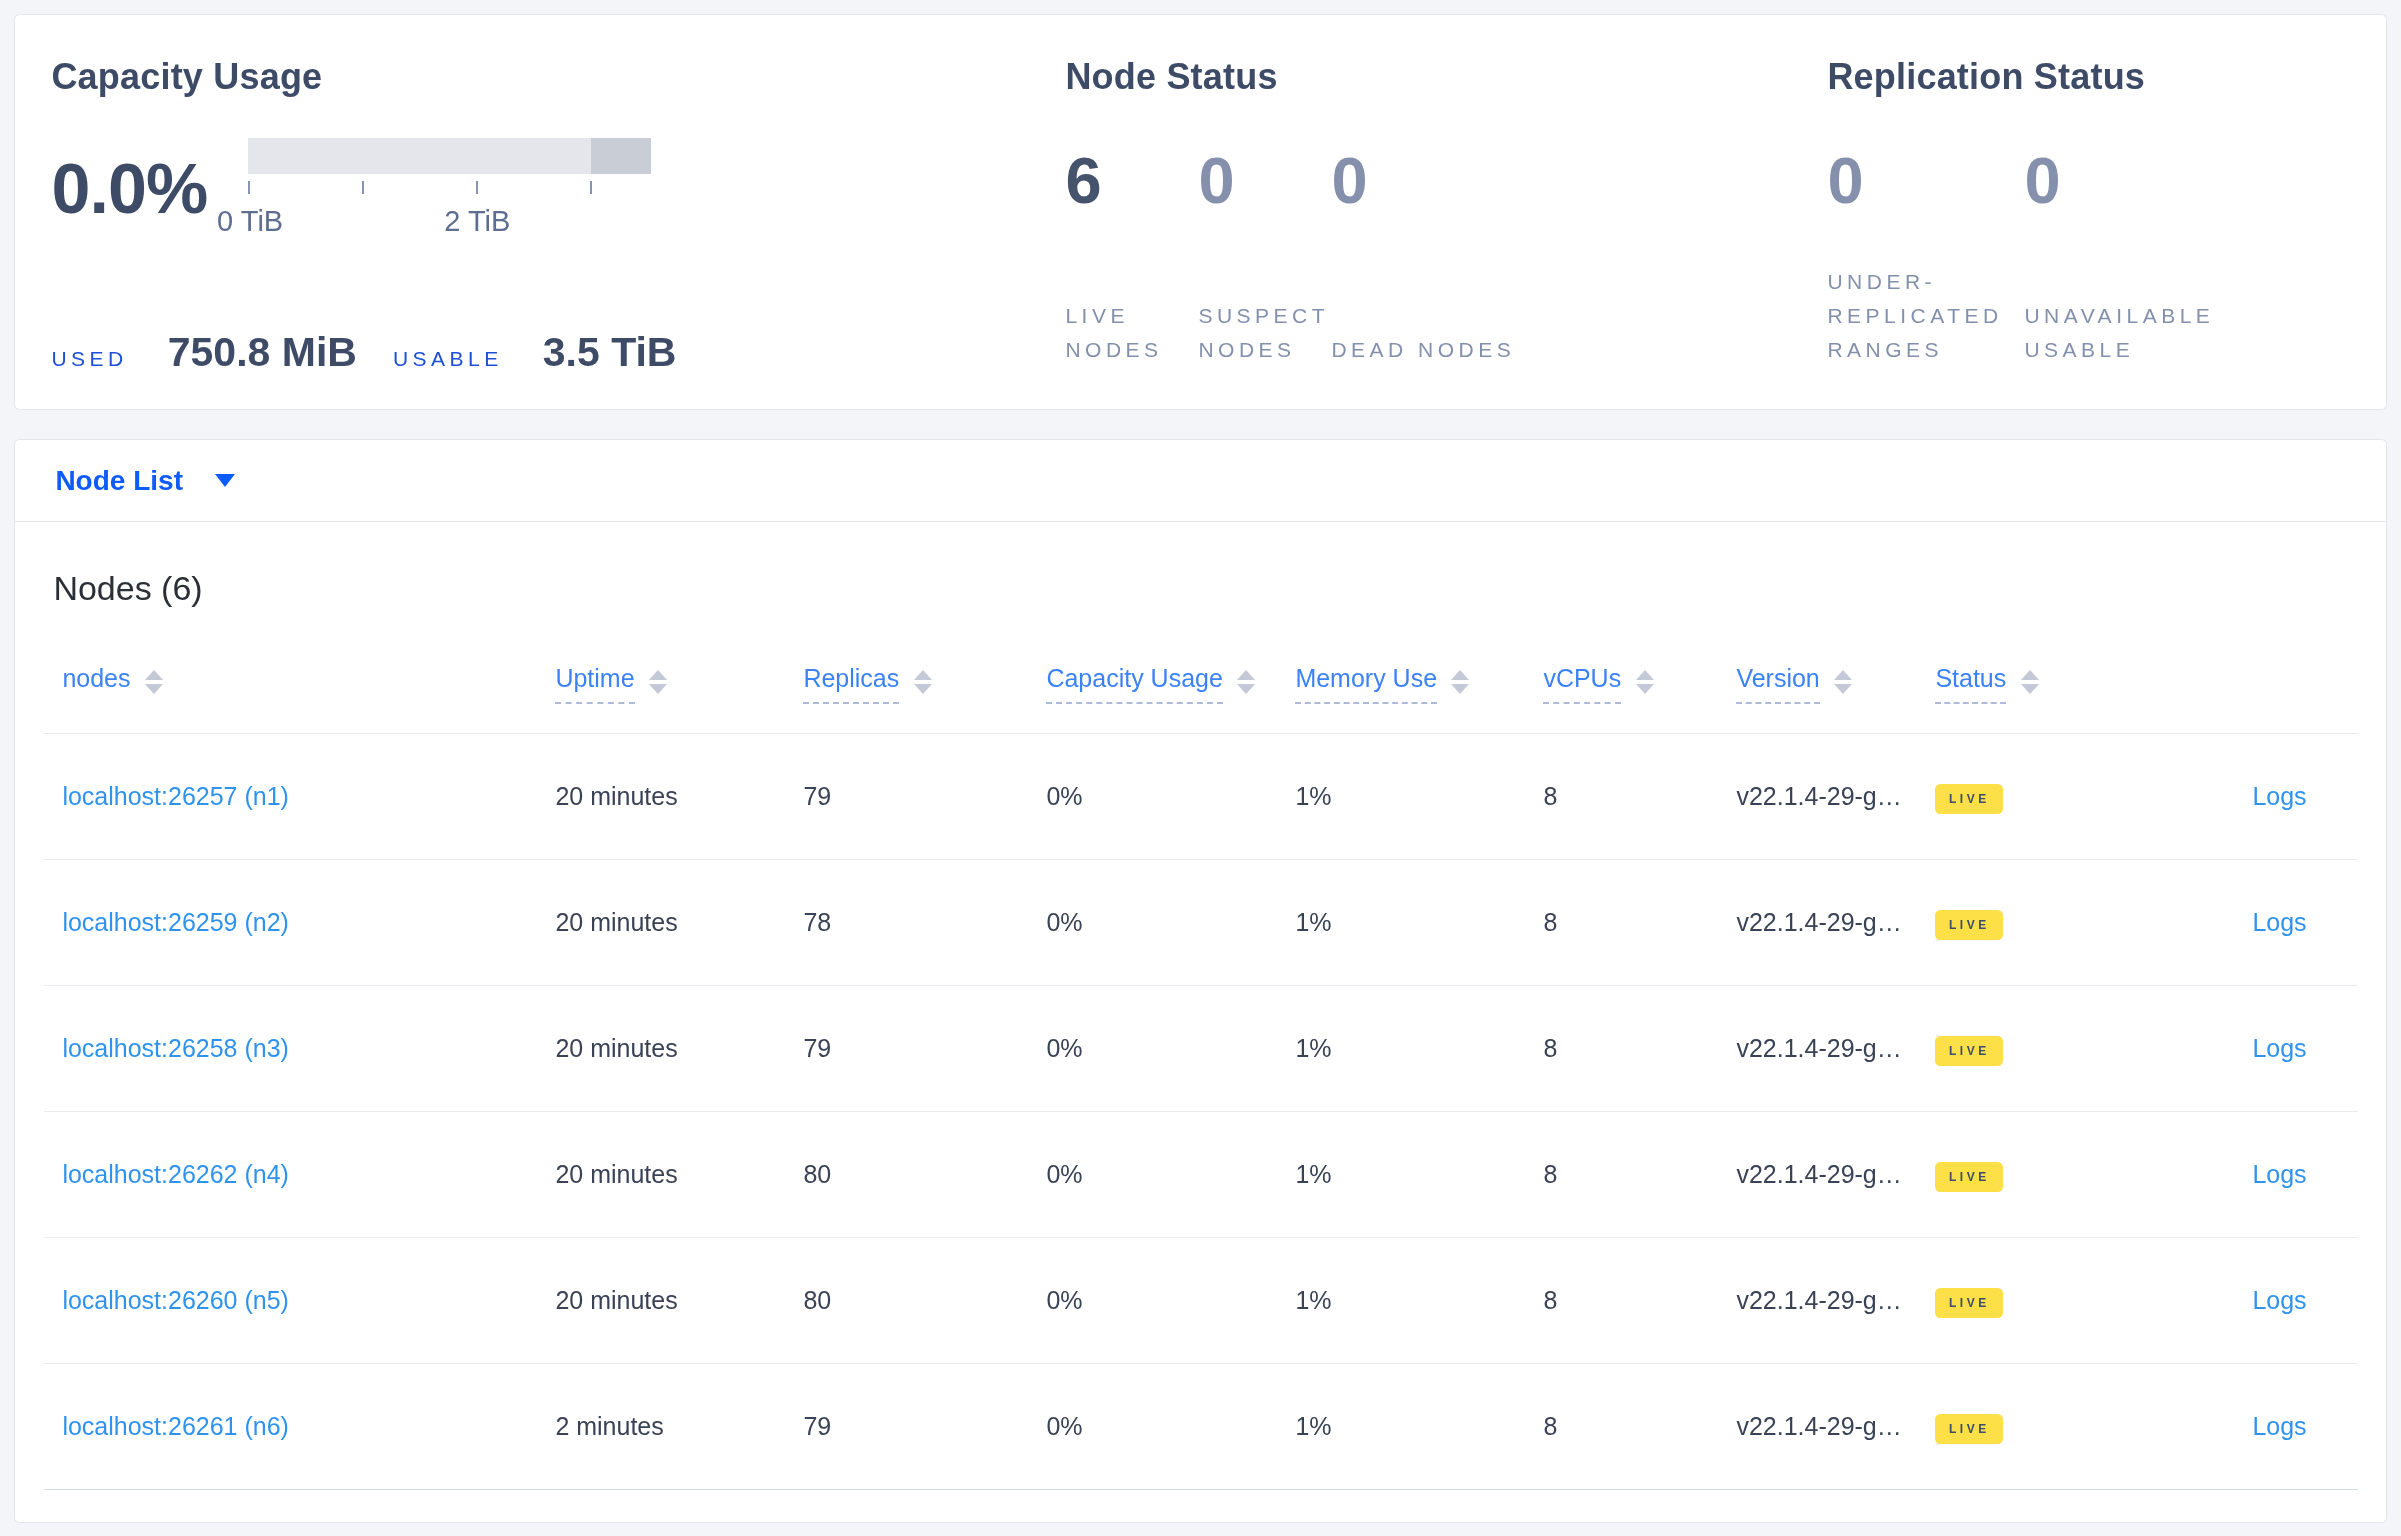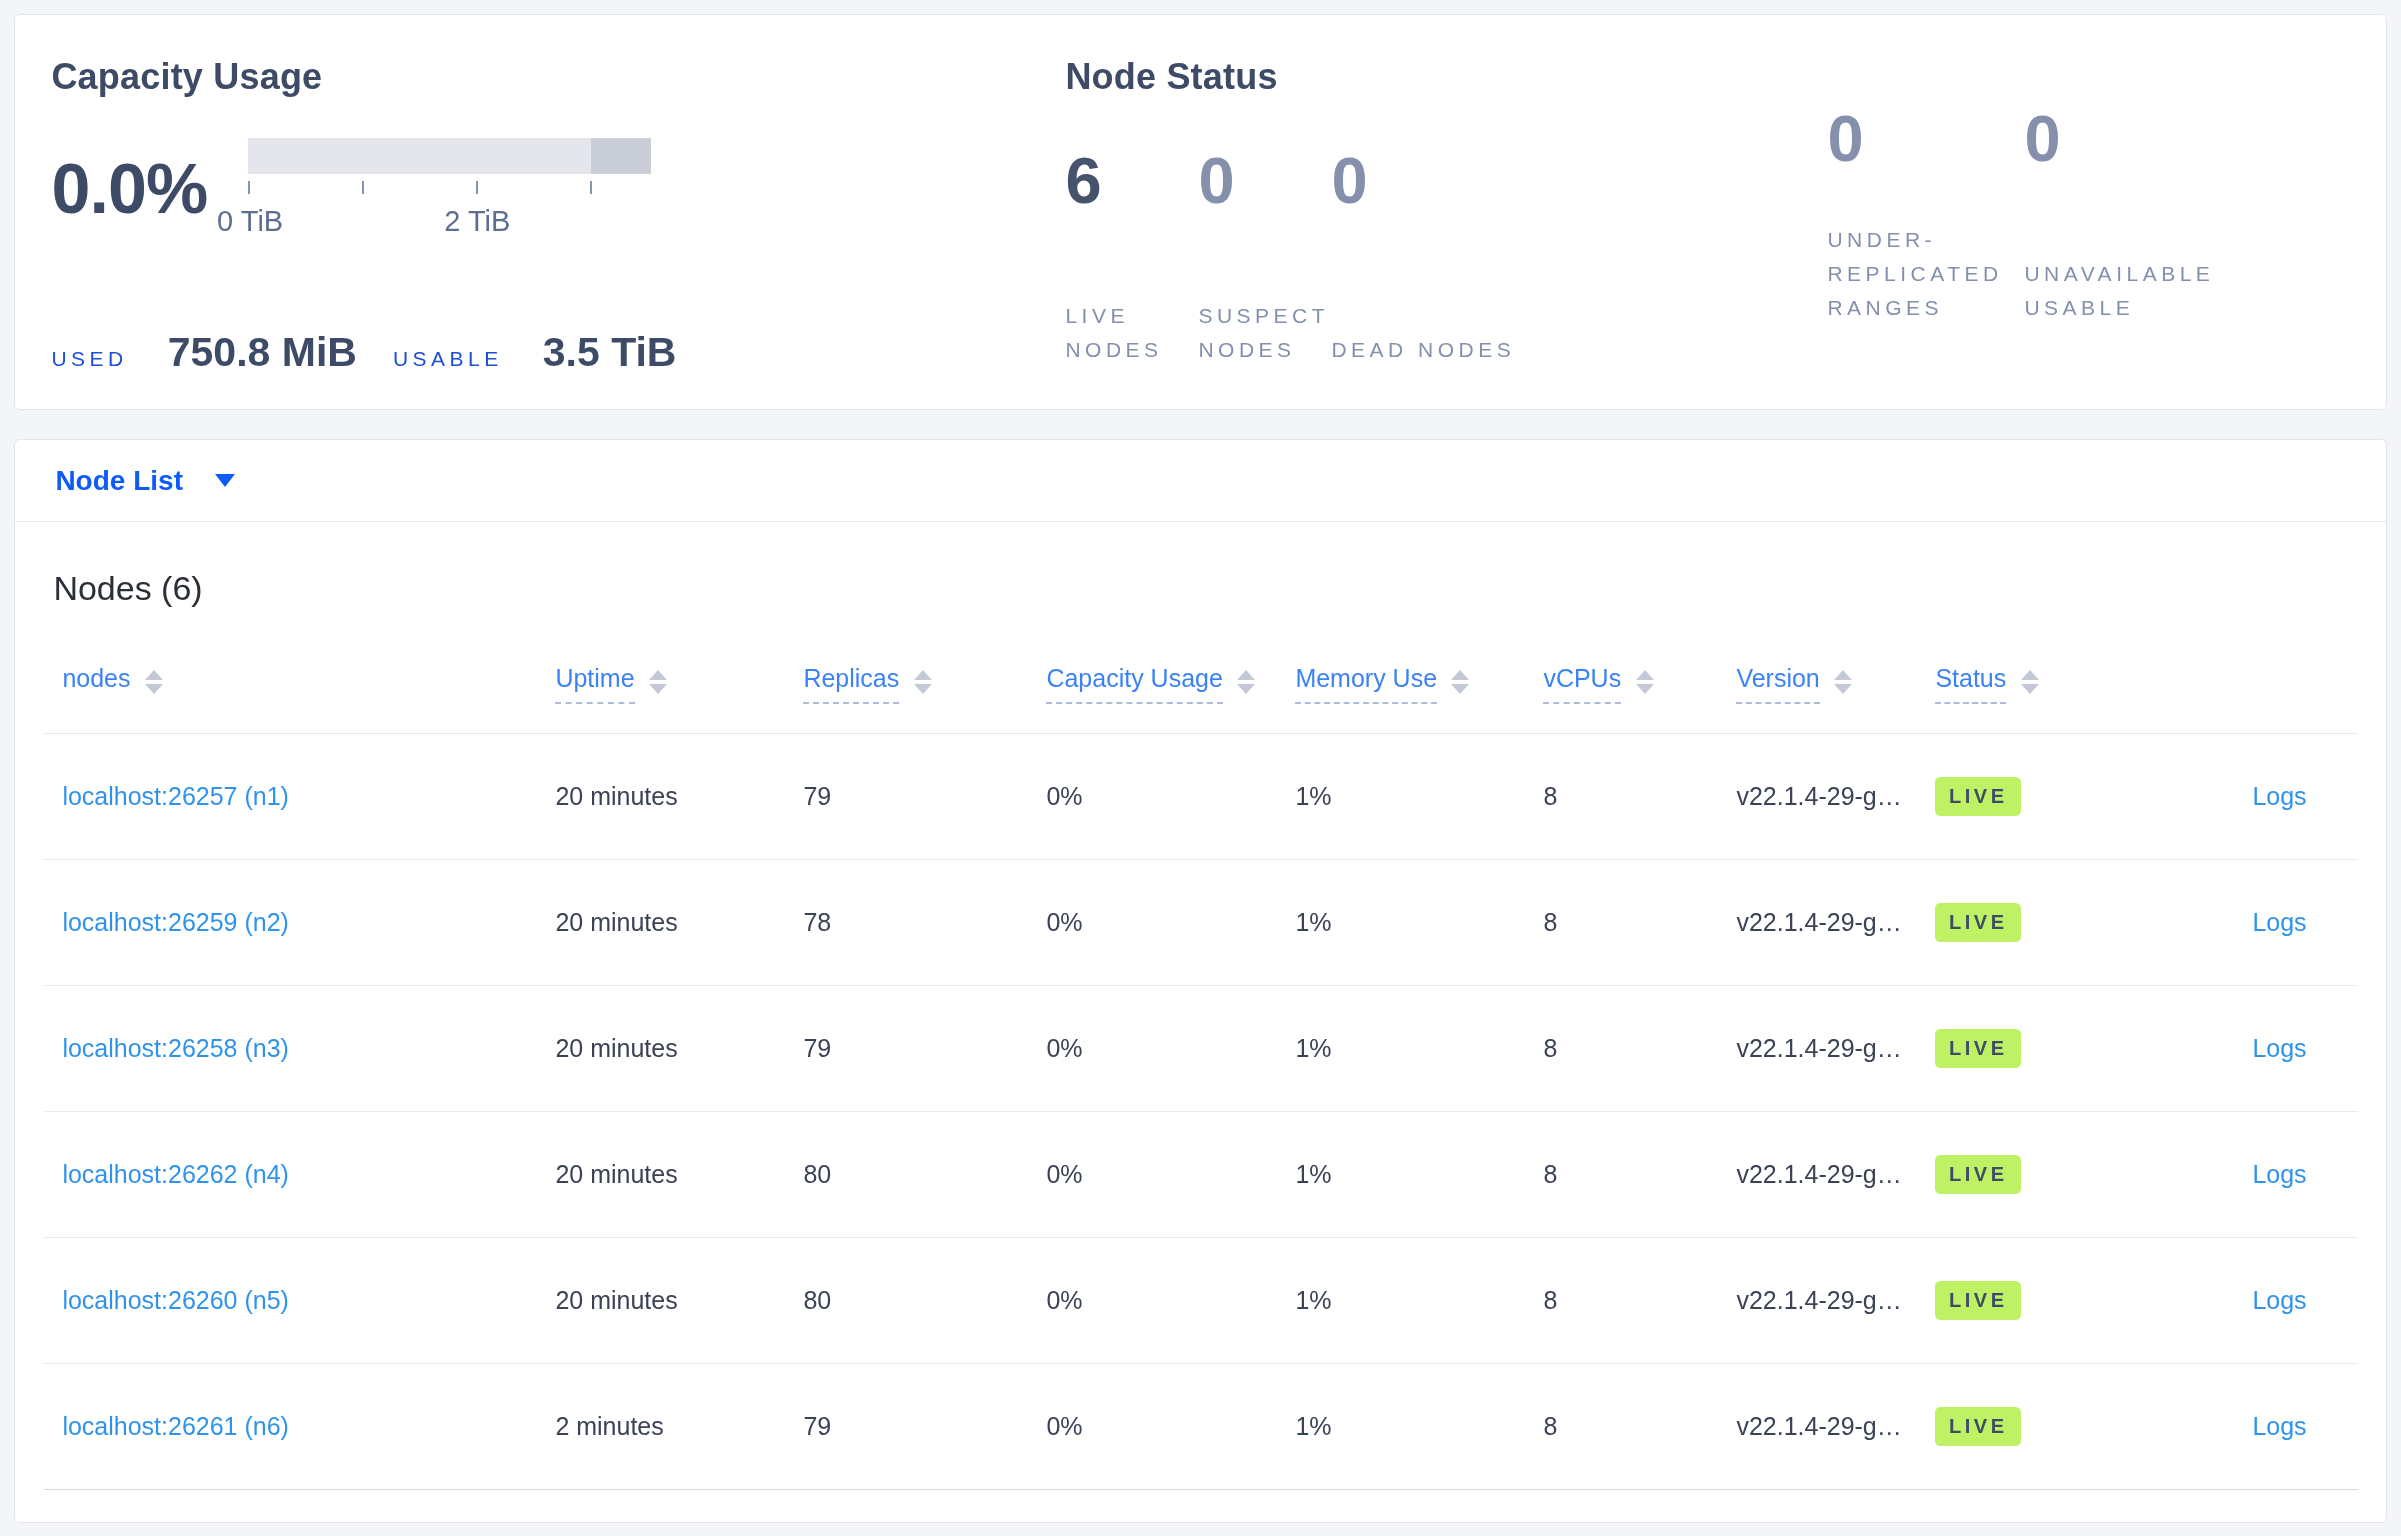--- a/index.html
+++ b/index.html
@@ -156,24 +156,24 @@
     border-top: 10.8px solid #c3c9d6;
   }
 
   .tr { height: 126px; border-bottom: 1.8px solid #e9ebf1; font-size: 25px; color: #3a4255; }
   .tr:last-child { border-bottom: 1.8px solid #d4dae6; }
   .td:first-child { padding-left: 18px; }
   .node-link, .logs-link { color: #2f93ee; text-decoration: none; cursor: pointer; }
   .td.right { text-align: right; padding-right: 51px; }
   .badge {
     display: inline-block;
-    background: #bef264;
+    background: #fde047;
     border-radius: 5.4px;
     padding: 8px 13.5px;
-    font-size: 20px;
+    font-size: 12px;
     font-weight: 700;
     letter-spacing: 3.6px;
     color: #3f4c66;
   }
 </style>
 </head>
 <body>
 
 <div class="panel summary-card">
 
@@ -214,20 +214,21 @@
         <div class="stat-label">SUSPECT NODES</div>
       </div>
       <div class="stat dim">
         <div class="stat-value">0</div>
         <div class="stat-label">DEAD NODES</div>
       </div>
     </div>
   </div>
 
   <div class="sec sec-repl">
+    <div class="sec-title">Replication Status</div>
     <div class="stats">
       <div class="stat dim">
         <div class="stat-value">0</div>
         <div class="stat-label">UNDER-REPLICATED RANGES</div>
       </div>
       <div class="stat dim">
         <div class="stat-value">0</div>
         <div class="stat-label">UNAVAILABLE USABLE</div>
       </div>
     </div>

